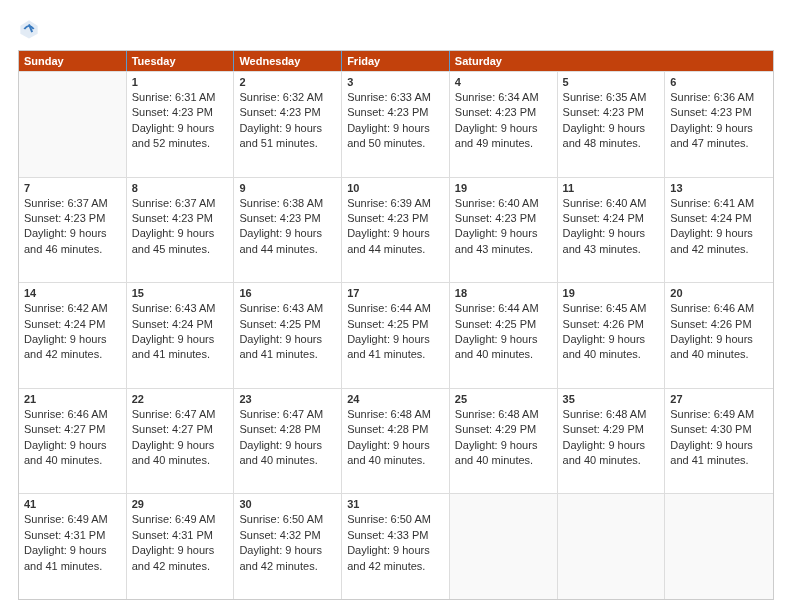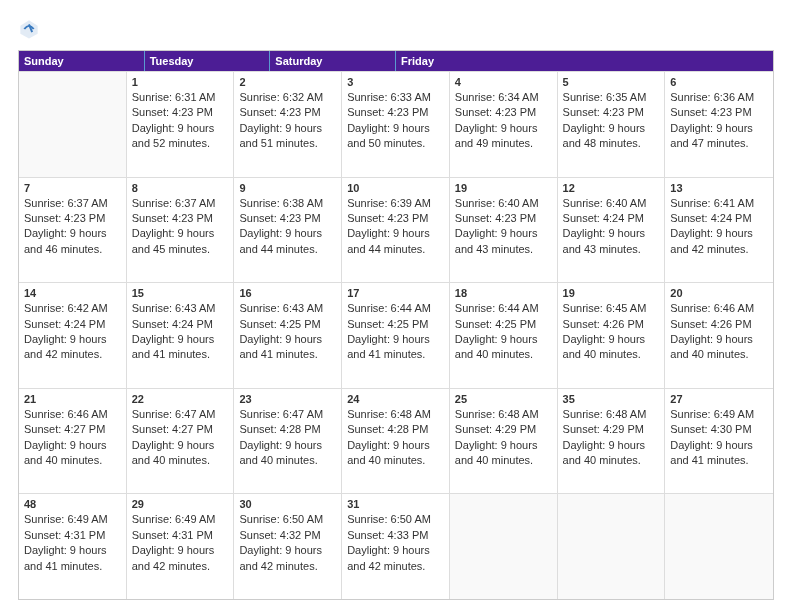--- a/index.html
+++ b/index.html
@@ -55,22 +55,22 @@
       color: #555;
     }
     .calendar {
       flex: 1;
       display: flex;
       flex-direction: column;
       border: 1px solid #ccc;
     }
     .cal-header-row {
       display: grid;
-      grid-template-columns: repeat(6, 1fr);
-      background: #4c1d95;
+      grid-template-columns: repeat(7, 1fr);
+      background: #c2410c;
     }
     .cal-header-cell {
       color: #fff;
       font-size: 11px;
       font-weight: bold;
       padding: 4px 5px;
       border-right: 1px solid #5a9ad0;
       text-align: left;
     }
     .cal-header-cell:last-child { border-right: none; }
@@ -125,22 +125,23 @@
     <div class="title-block">
       <div class="month-title"></div>
       <div class="location-title"></div>
     </div>
   </div>
 
   <div class="calendar">
     <div class="cal-header-row">
     <div class="cal-header-cell">Sunday</div>
         <div class="cal-header-cell">Tuesday</div>
+        <div class="cal-header-cell">Wednesday</div>
+        <div class="cal-header-cell">Friday</div>
         <div class="cal-header-cell">Saturday</div>
-        <div class="cal-header-cell">Friday</div>
       </div>
     <div class="cal-body">
     <div class="cal-row">
           <div class="cal-cell empty"></div>
           <div class="cal-cell">
             <span class="day-num">1</span>
             <div class="sun-info">Sunrise: 6:31 AM<br>Sunset: 4:23 PM<br>Daylight: 9 hours and 52 minutes.</div>
           </div>
           <div class="cal-cell">
             <span class="day-num">2</span>
@@ -178,21 +179,21 @@
           </div>
           <div class="cal-cell">
             <span class="day-num">10</span>
             <div class="sun-info">Sunrise: 6:39 AM<br>Sunset: 4:23 PM<br>Daylight: 9 hours and 44 minutes.</div>
           </div>
           <div class="cal-cell">
             <span class="day-num">19</span>
             <div class="sun-info">Sunrise: 6:40 AM<br>Sunset: 4:23 PM<br>Daylight: 9 hours and 43 minutes.</div>
           </div>
           <div class="cal-cell">
-            <span class="day-num">12</span>
+            <span class="day-num">11</span>
             <div class="sun-info">Sunrise: 6:40 AM<br>Sunset: 4:24 PM<br>Daylight: 9 hours and 43 minutes.</div>
           </div>
           <div class="cal-cell">
             <span class="day-num">13</span>
             <div class="sun-info">Sunrise: 6:41 AM<br>Sunset: 4:24 PM<br>Daylight: 9 hours and 42 minutes.</div>
           </div>
         </div>
         <div class="cal-row">
           <div class="cal-cell">
             <span class="day-num">14</span>
@@ -248,21 +249,21 @@
             <span class="day-num">35</span>
             <div class="sun-info">Sunrise: 6:48 AM<br>Sunset: 4:29 PM<br>Daylight: 9 hours and 40 minutes.</div>
           </div>
           <div class="cal-cell">
             <span class="day-num">27</span>
             <div class="sun-info">Sunrise: 6:49 AM<br>Sunset: 4:30 PM<br>Daylight: 9 hours and 41 minutes.</div>
           </div>
         </div>
         <div class="cal-row">
           <div class="cal-cell">
-            <span class="day-num">48</span>
+            <span class="day-num">41</span>
             <div class="sun-info">Sunrise: 6:49 AM<br>Sunset: 4:31 PM<br>Daylight: 9 hours and 41 minutes.</div>
           </div>
           <div class="cal-cell">
             <span class="day-num">29</span>
             <div class="sun-info">Sunrise: 6:49 AM<br>Sunset: 4:31 PM<br>Daylight: 9 hours and 42 minutes.</div>
           </div>
           <div class="cal-cell">
             <span class="day-num">30</span>
             <div class="sun-info">Sunrise: 6:50 AM<br>Sunset: 4:32 PM<br>Daylight: 9 hours and 42 minutes.</div>
           </div>

